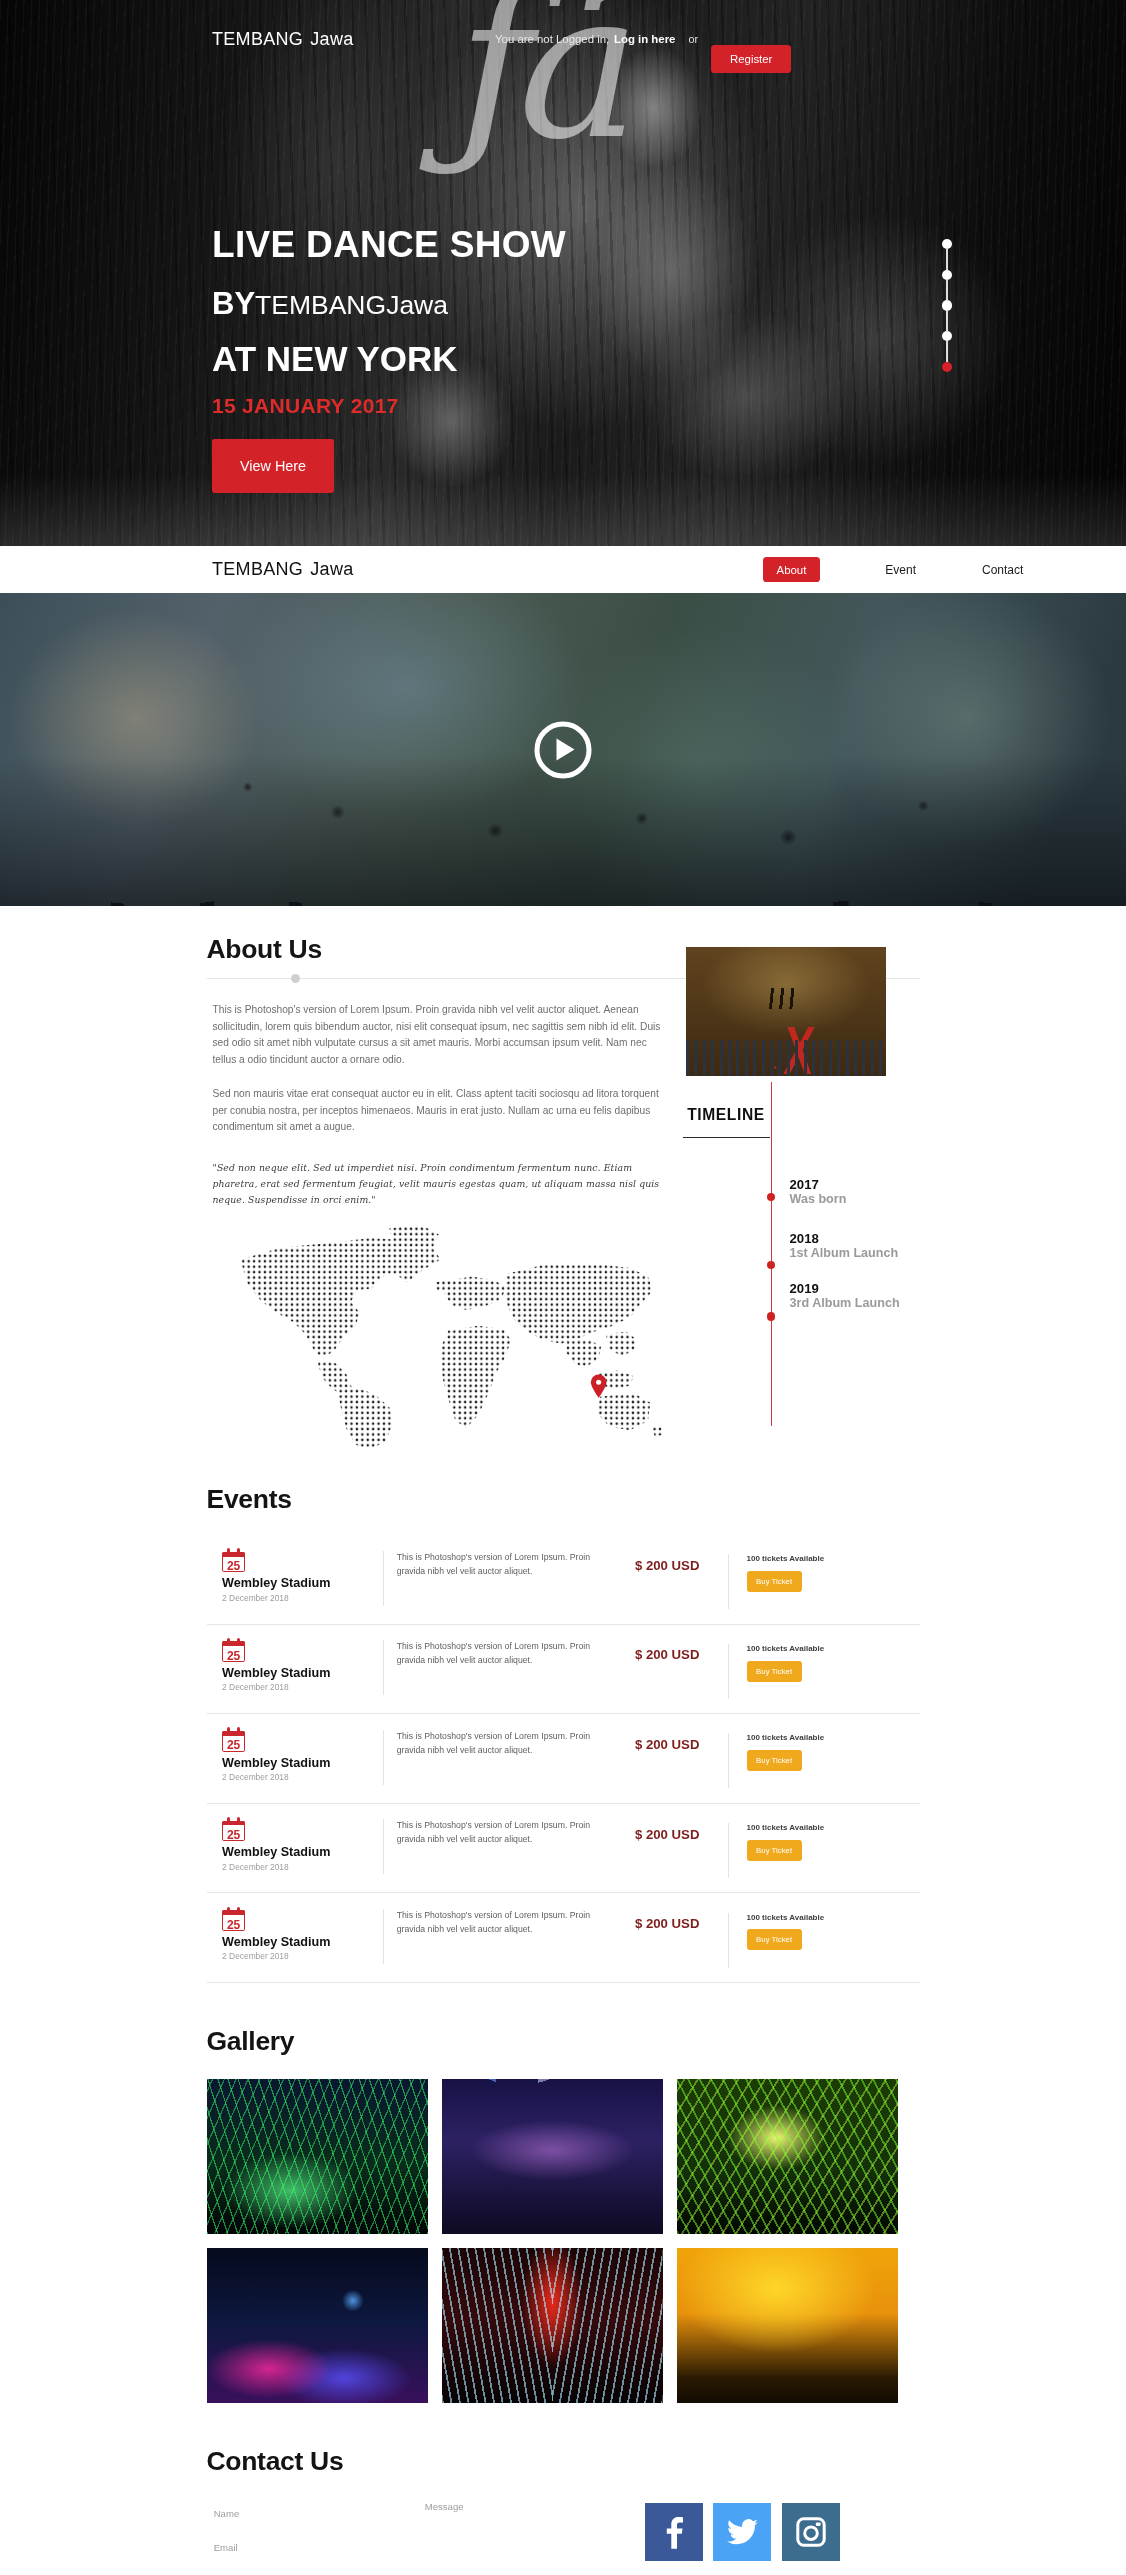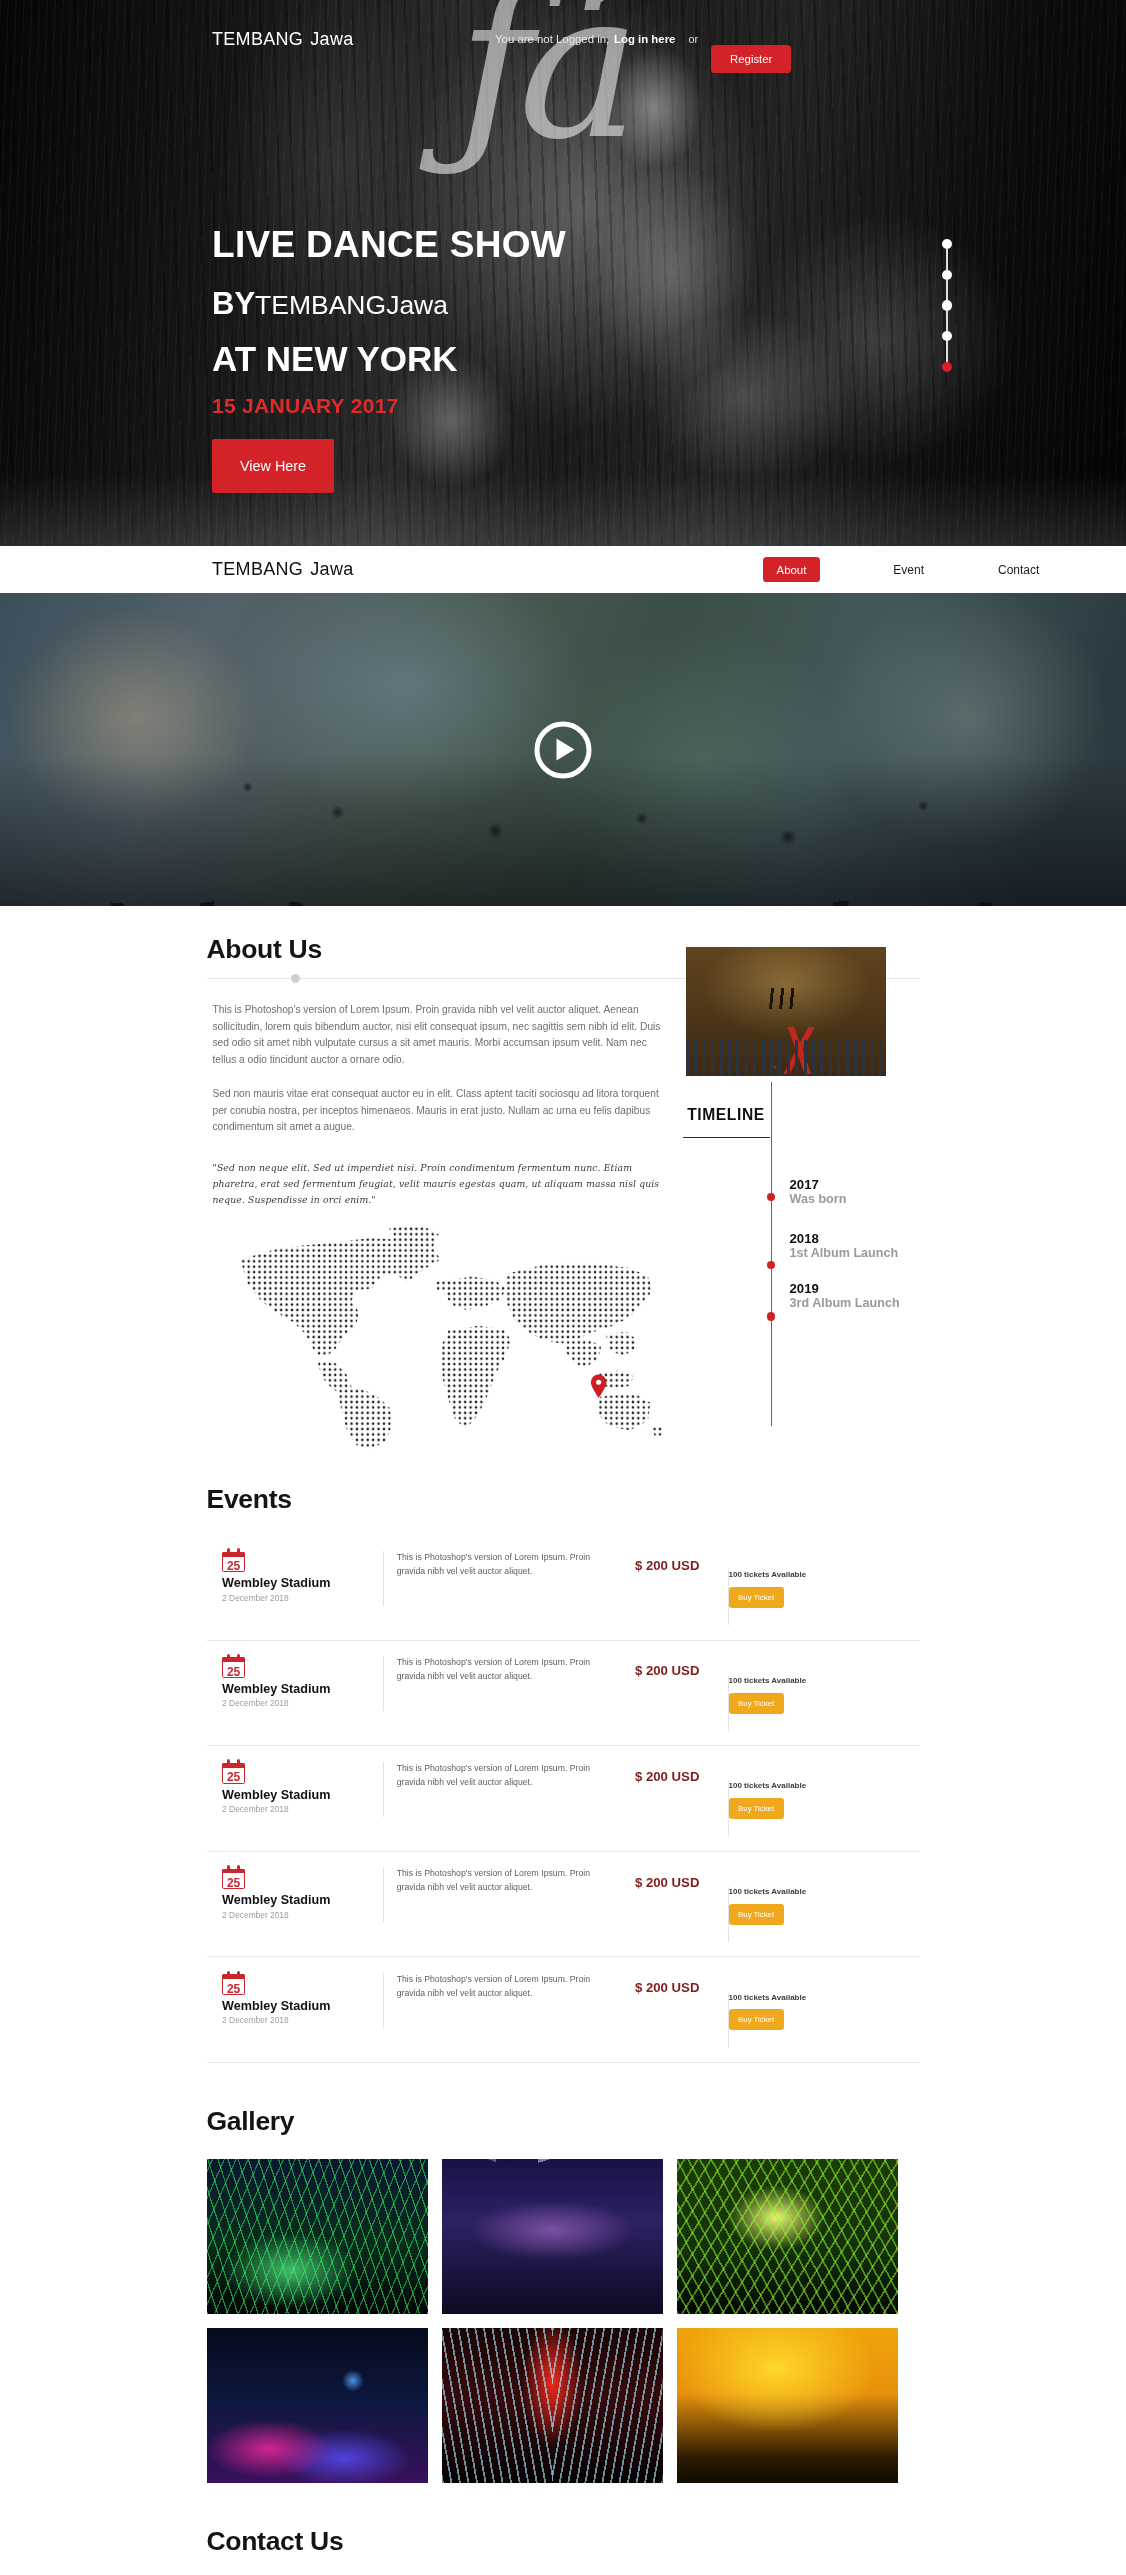--- a/index.html
+++ b/index.html
@@ -148,21 +148,21 @@
     background: #ffffff;
     display: flex; align-items: center;
     padding-left: 212px;
     position: relative;
     z-index: 20;
   }
   .navbar .brand .b1, .navbar .brand .b2 { color: #111; }
   .nav-links {
     display: flex; align-items: center;
     margin-left: 409px;
-    gap: 8px;
+    gap: 0;
   }
   .nav-item {
     font-size: 12px; color: #1b1b1b; text-decoration: none;
     padding: 0 0;
     margin-right: 66px;
     cursor: pointer;
   }
   .nav-item.pill {
     background: #d42229; color: #fff;
     padding: 6.6px 14px; border-radius: 3.6px;
@@ -360,23 +360,23 @@
     font-size: 8.7px; line-height: 1.6; color: #5f5f5f;
     margin-top: 2.4px;
     min-height: 55px;
   }
   .ev-price {
     width: 107px; padding-left: 14.4px;
     font-size: 13.2px; font-weight: bold; color: #7f1d1d;
     margin-top: 9.6px;
   }
   .ev-tickets {
-    padding-left: 0;
+    padding-left: 18px;
     border-left: 0.6px solid #e3e3e3;
-    margin-top: 22px;
+    margin-top: 6px;
     min-height: 55px;
   }
   .tickets-label { font-size: 8px; font-weight: bold; color: #3d3d3d; margin-bottom: 7.8px; }
   .btn-buy {
     background: #f0a91d; color: #fff; border: 0;
     border-radius: 3px;
     font-size: 7.8px;
     padding: 6px 9.6px;
     cursor: pointer;
     font-family: "Liberation Sans", sans-serif;

